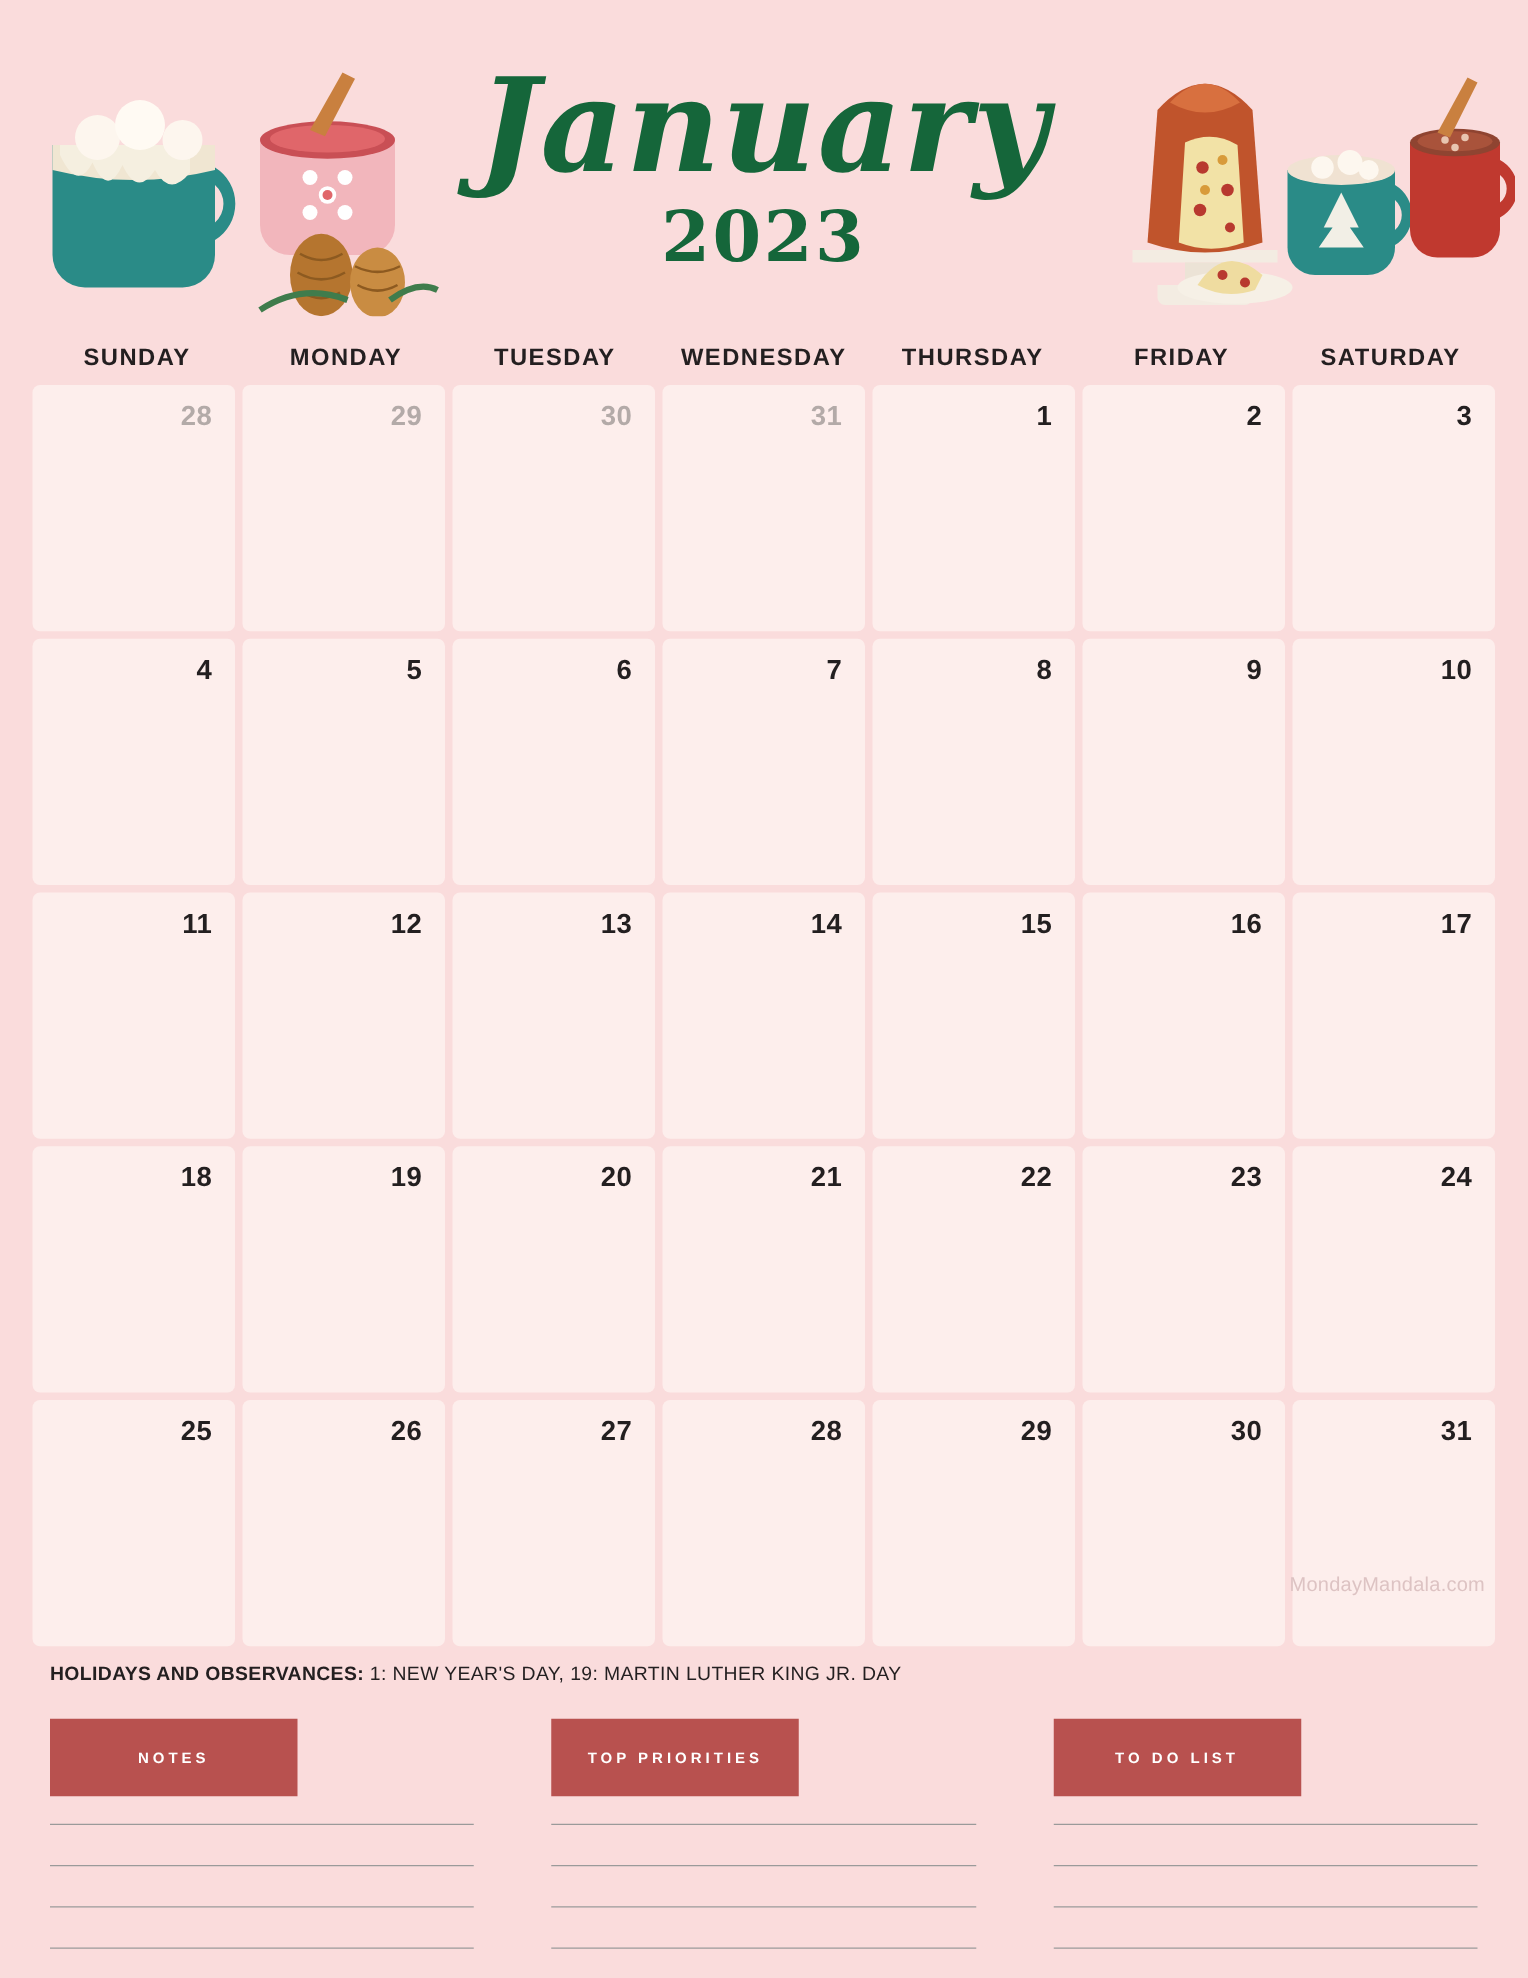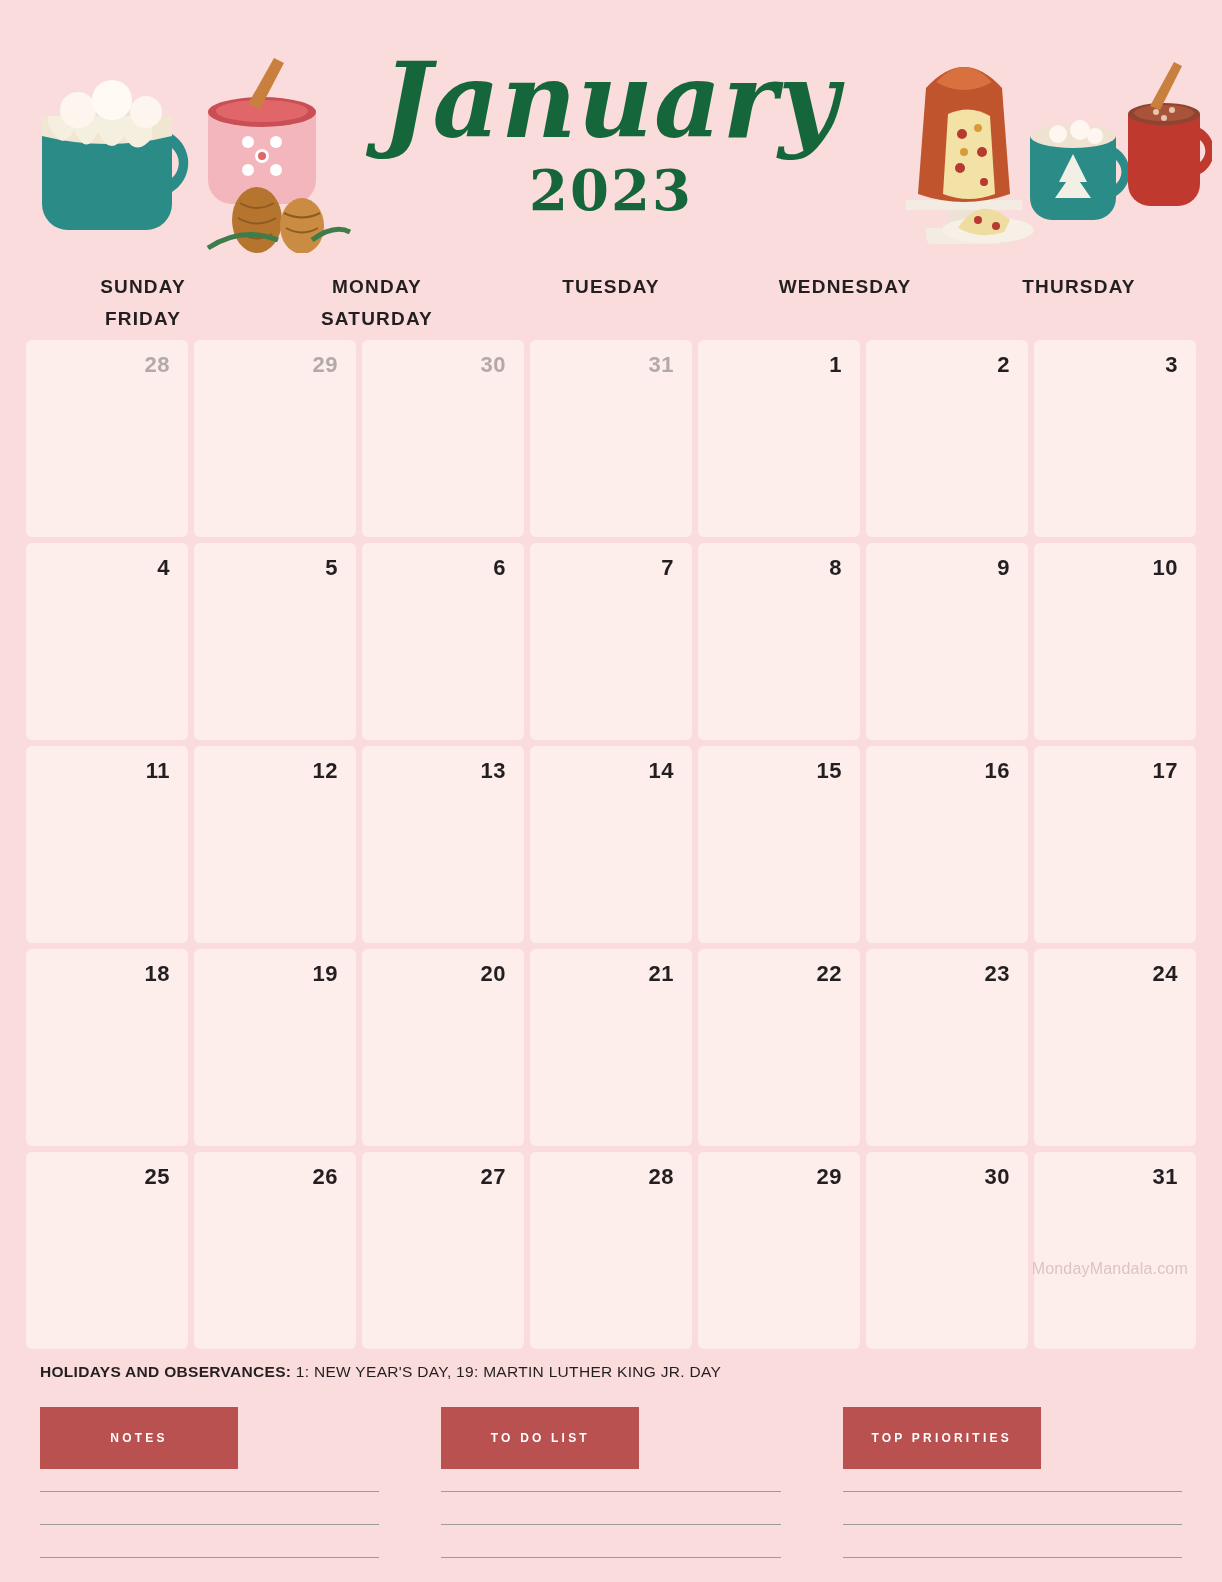--- a/index.html
+++ b/index.html
@@ -46,21 +46,21 @@
     letter-spacing: 2px;
   }
 
   
   .art-left { position: absolute; left: 12px; top: 38px; }
   .art-right { position: absolute; right: 10px; top: 42px; }
 
   
   .weekdays {
     display: grid;
-    grid-template-columns: repeat(5, 1fr);
+    grid-template-columns: repeat(7, 1fr);
     padding: 0 26px;
     margin-top: -4px;
   }
   .weekday {
     text-align: center;
     font-size: 19px;
     font-weight: 700;
     letter-spacing: 1.2px;
     color: #231f20;
     padding-bottom: 10px;
@@ -363,33 +363,33 @@
     <div>
       <div class="sec-label">NOTES</div>
       <div class="lines">
         <div class="line"></div>
         <div class="line"></div>
         <div class="line"></div>
         <div class="line"></div>
       </div>
     </div>
     <div>
+      <div class="sec-label">TOP PRIORITIES</div>
+      <div class="lines">
+        <div class="line"></div>
+        <div class="line"></div>
+        <div class="line"></div>
+        <div class="line"></div>
+      </div>
+    </div>
+    <div>
       <div class="sec-label">TO DO LIST</div>
       <div class="lines">
         <div class="line"></div>
         <div class="line"></div>
         <div class="line"></div>
         <div class="line"></div>
       </div>
     </div>
-    <div>
-      <div class="sec-label">TOP PRIORITIES</div>
-      <div class="lines">
-        <div class="line"></div>
-        <div class="line"></div>
-        <div class="line"></div>
-        <div class="line"></div>
-      </div>
-    </div>
   </div>
 
   <div class="watermark">MondayMandala.com</div>
 </div>
 
 </body></html>

